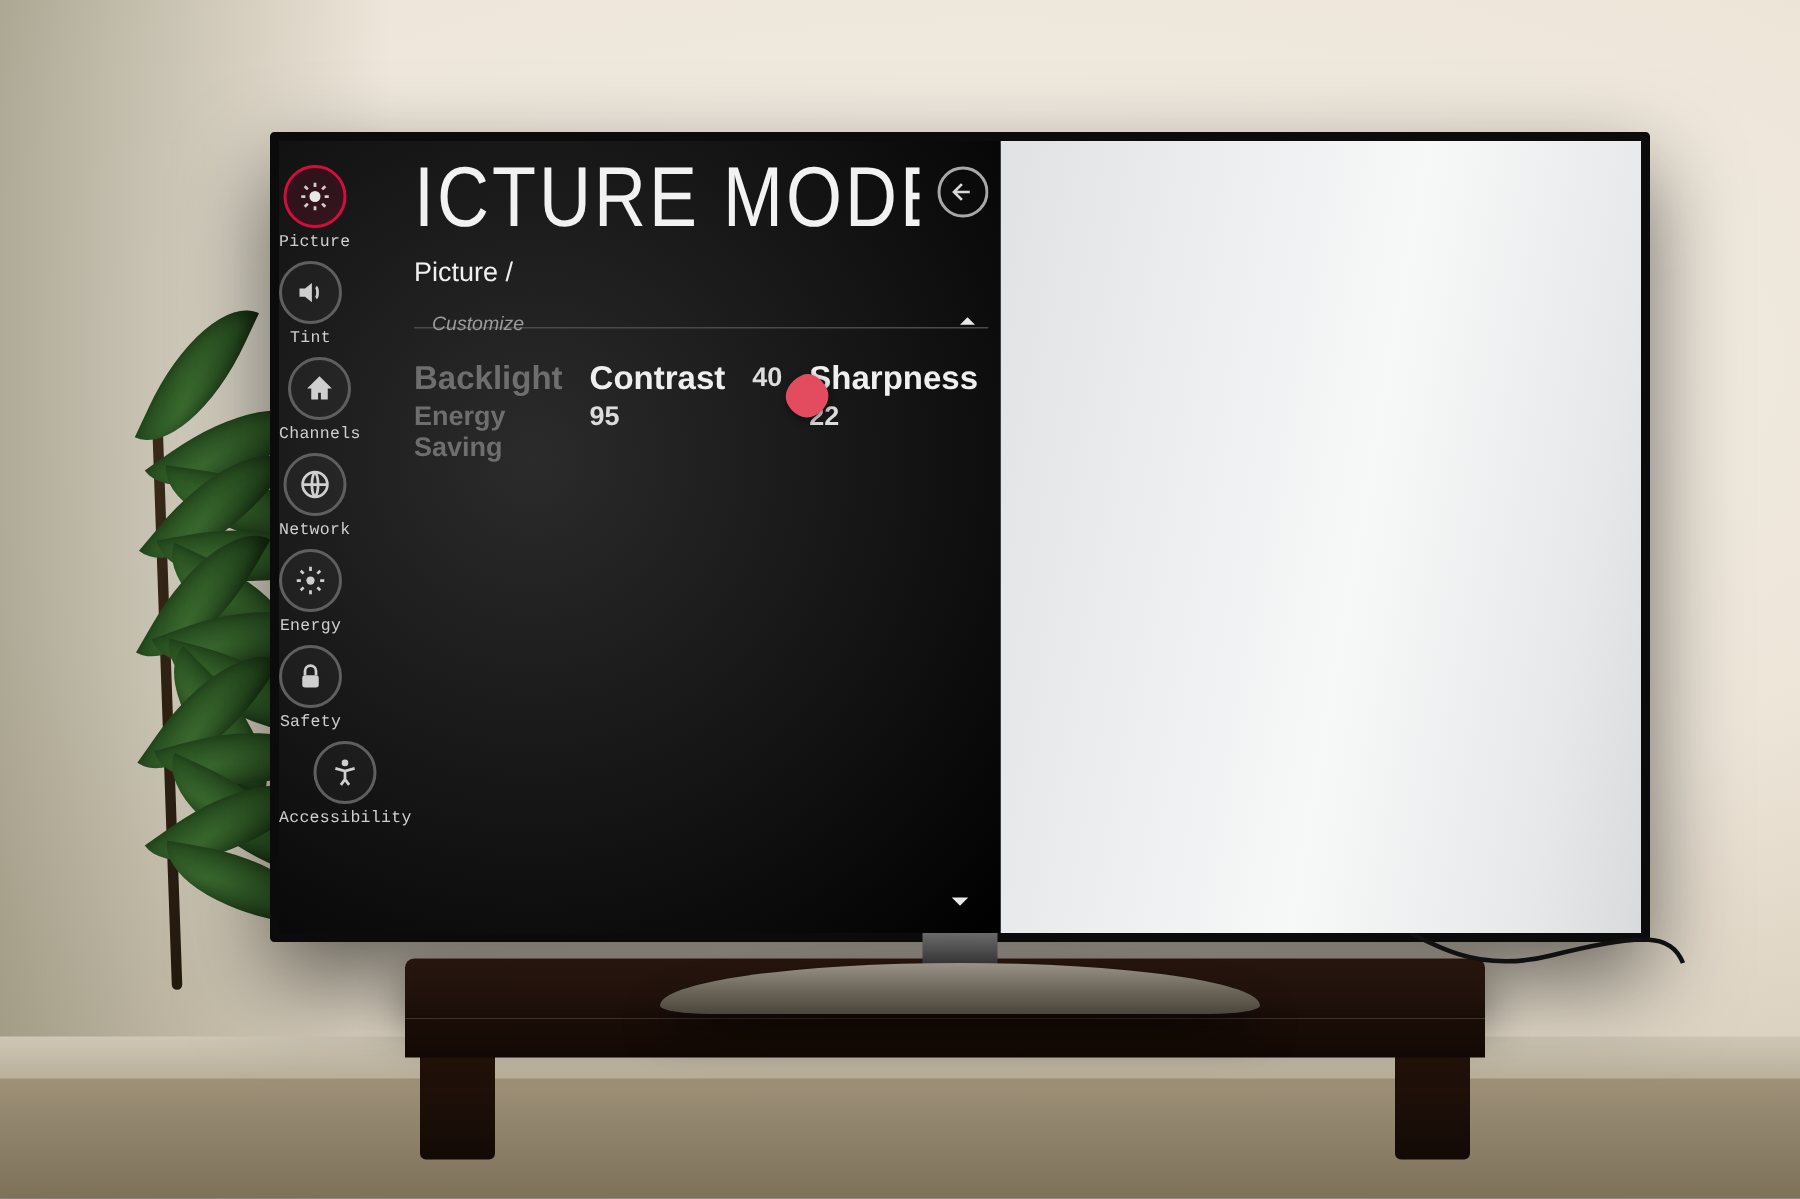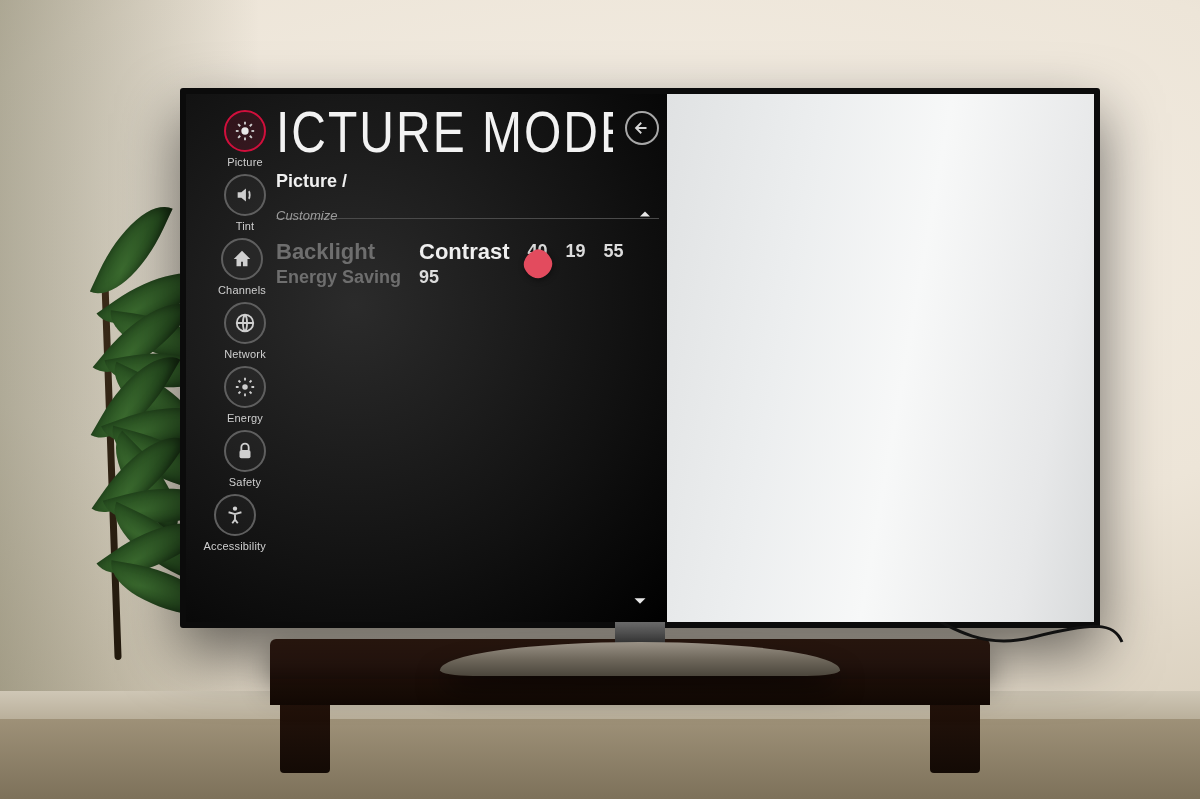--- a/index.html
+++ b/index.html
@@ -78,22 +78,22 @@
   .osd { flex:0 0 53%; height:100%; position:relative;
          background: radial-gradient(circle at 35% 40%, #2b2b2b 0%, #121212 60%, #000 100%);
          color:#e8e8e8; }
   
   .testpattern { flex:1; background:
       linear-gradient(100deg, #e0e2e3 0%, #eceeef 30%, #f7f8f8 55%, #e7e8e9 85%, #d8dadb 100%);
   }
 
   
   .side { position:absolute; left:0; top:8px; bottom:8px; width:80px;
-          display:flex; flex-direction:column; align-items:flex-end; gap:6px;
-          padding-top:8px; }
+          display:flex; flex-direction:column; align-items:flex-start; gap:6px;
+          padding-top:8px;font-family:Liberation Mono, monospace; }
   .side-item { display:flex; flex-direction:column; align-items:center; gap:4px; cursor:pointer;}
   .side-item .circ {
     width:42px; height:42px; border:2px solid #5f5f5f; border-radius:50%;
     display:flex; align-items:center; justify-content:center;
     background:rgba(255,255,255,.03);
   }
   .side-item.active .circ { border-color:#d10f3c; background:rgba(209,15,60,.15); }
   .side-item .lbl { font-size:11px; color:#cfcfcf; letter-spacing:.2px; }
   .side-item svg { width:22px; height:22px; fill:#cfcfcf; }
   .side-item.active svg { fill:#e8e8e8; }
@@ -104,24 +104,24 @@
   .title {
     font-size:48px; font-weight:300; letter-spacing:2px; color:#f2f2f2;
     white-space:nowrap; overflow:hidden;
     font-family: "Arial Narrow", "Helvetica Neue", Arial, sans-serif;
     transform:scaleY(1.18); transform-origin:left top;
   }
   .back-btn { width:34px; height:34px; border:2px solid #a8a8a8; border-radius:50%;
     display:flex; align-items:center; justify-content:center; flex:0 0 auto; cursor:pointer;}
   .back-btn svg{ width:18px; height:18px; fill:none; stroke:#d8d8d8; stroke-width:2.4; }
 
-  .crumb { margin-top:16px; font-size:18px; font-weight:700; color:#f0f0f0; }
+  .crumb { margin-top:16px; font-size:18px; font-weight:400; color:#f0f0f0; }
 
   .divider { margin-top:26px; height:1px; background:#4a4a4a; position:relative;}
-  .section-label{ position:absolute; top:-10px; left:0; font-size:13px; font-style:italic; color:#9b9b9b;
+  .section-label{ position:absolute; top:-10px; left:12px; font-size:13px; font-style:italic; color:#9b9b9b;
                   background:transparent; padding-right:8px;}
   .chev { position:absolute; right:4px; top:-14px; width:20px; height:20px;}
   .chev svg{ width:100%; height:100%; fill:#e8e8e8;}
 
   .settings { margin-top:20px; display:flex; flex-direction:row; gap:18px; }
   .setting .name { font-size:22px; font-weight:700; color:#efefef;}
   .setting .val  { font-size:18px; color:#dcdcdc; margin-top:2px; font-weight:700;}
   .setting.disabled .name, .setting.disabled .val { color:#6e6e6e; }
 
   .cursor-blob{
@@ -281,21 +281,22 @@
                 <div class="val">Energy Saving</div>
               </div>
               <div class="setting">
                 <div class="name">Contrast</div>
                 <div class="val">95</div>
               </div>
               <div class="setting">
                 <div class="val">40</div>
               </div>
               <div class="setting">
-                <div class="val">19</div>
+                <div class="name">Sharpness</div>
+                <div class="val">22</div>
               </div>
               <div class="setting">
                 <div class="val">55</div>
               </div>
             </div>
 
           <span class="scroll-more">
             <svg viewBox="0 0 24 24">
                 <path d="M6 9l6 6 6-6z"></path>
               </svg>

